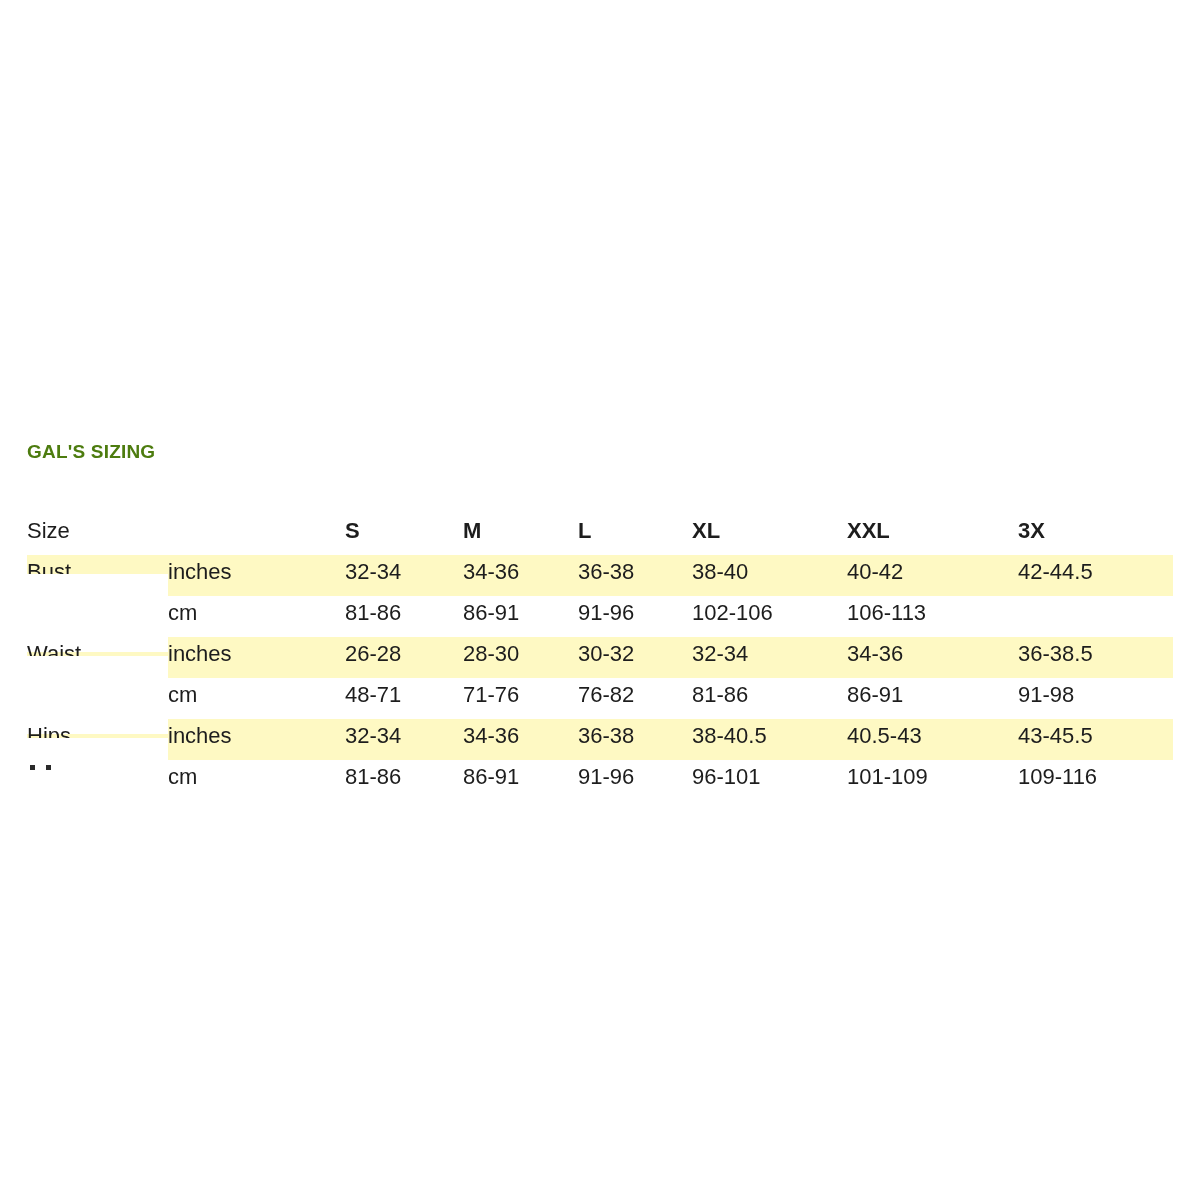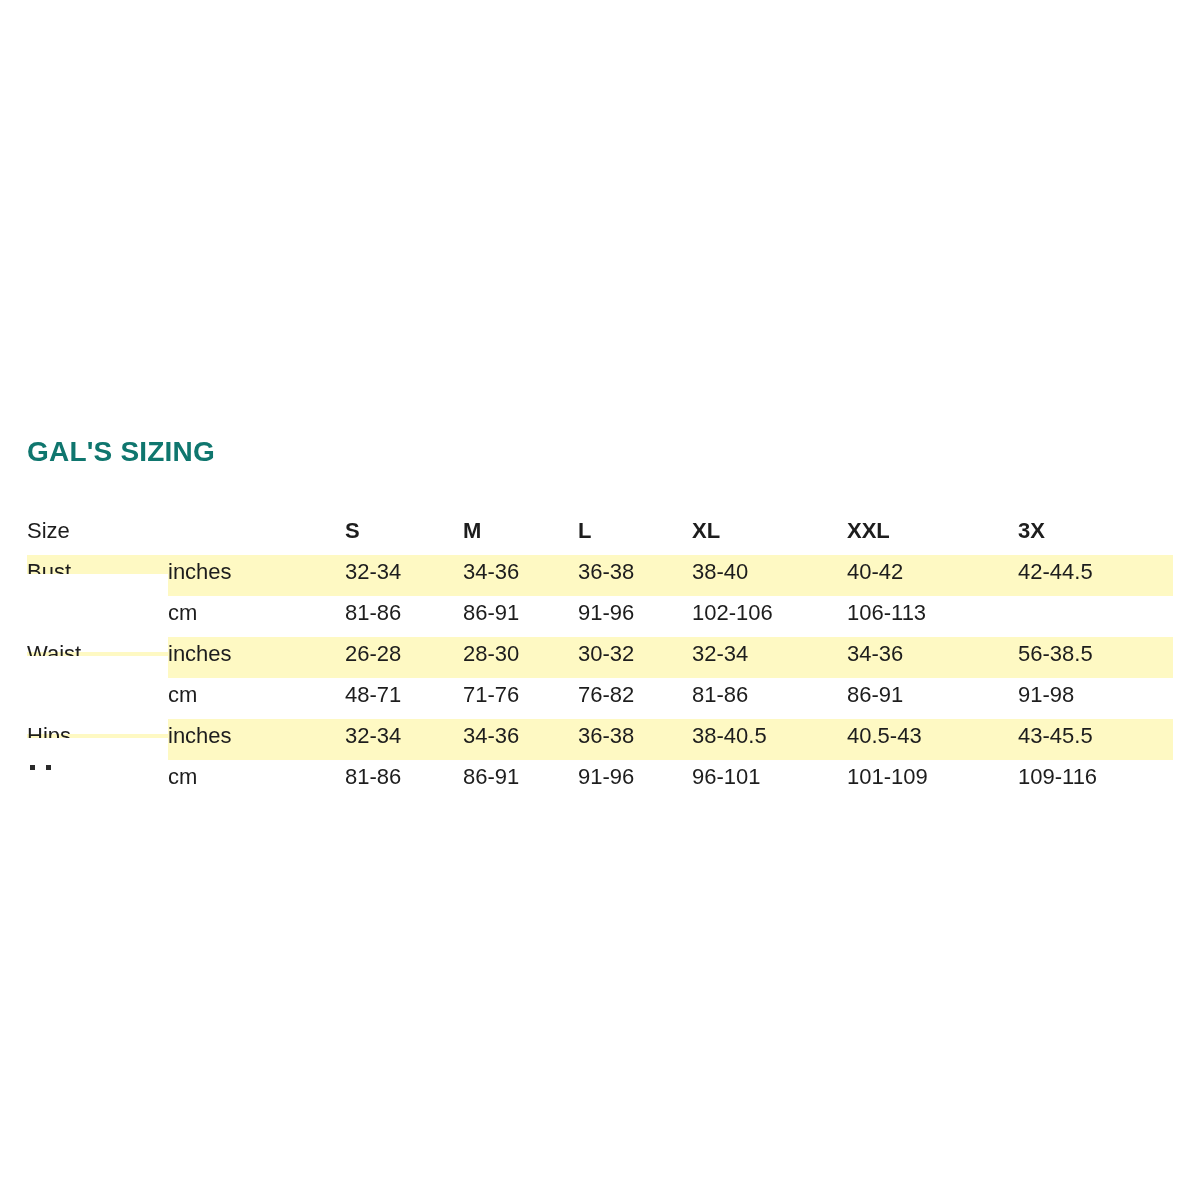--- a/index.html
+++ b/index.html
@@ -10,26 +10,26 @@
     color: #1d1d1d;
     overflow: hidden;
   }
   .sheet {
     position: relative;
     width: 1200px; height: 1200px;
     padding-top: 437px;
     padding-left: 27px;
   }
   .page-title {
-    font-size: 28px;
+    font-size: 19px;
     font-weight: bold;
     letter-spacing: 0.2px;
     height: 36px;
     line-height: 30px;
-    color: #0f766e;
+    color: #4d7c0f;
   }
   .size-table {
     width: 1146px;
   }
   .row {
     display: grid;
     grid-template-columns: 141px 177px 118px 115px 114px 155px 171px 155px;
     height: 41px;
     align-items: center;
     font-size: 22px;
@@ -100,21 +100,21 @@
           <div class="cell cell-value">106-113</div>
         </div>
         <div class="row">
           <div class="cell cell-label">Waist</div>
           <div class="cell cell-unit">inches</div>
           <div class="cell cell-value">26-28</div>
           <div class="cell cell-value">28-30</div>
           <div class="cell cell-value">30-32</div>
           <div class="cell cell-value">32-34</div>
           <div class="cell cell-value">34-36</div>
-          <div class="cell cell-value">56-38.5</div>
+          <div class="cell cell-value">36-38.5</div>
         </div>
         <div class="row shaded">
           <div class="cell cell-label"></div>
           <div class="cell cell-unit">cm</div>
           <div class="cell cell-value">48-71</div>
           <div class="cell cell-value">71-76</div>
           <div class="cell cell-value">76-82</div>
           <div class="cell cell-value">81-86</div>
           <div class="cell cell-value">86-91</div>
           <div class="cell cell-value">91-98</div>

